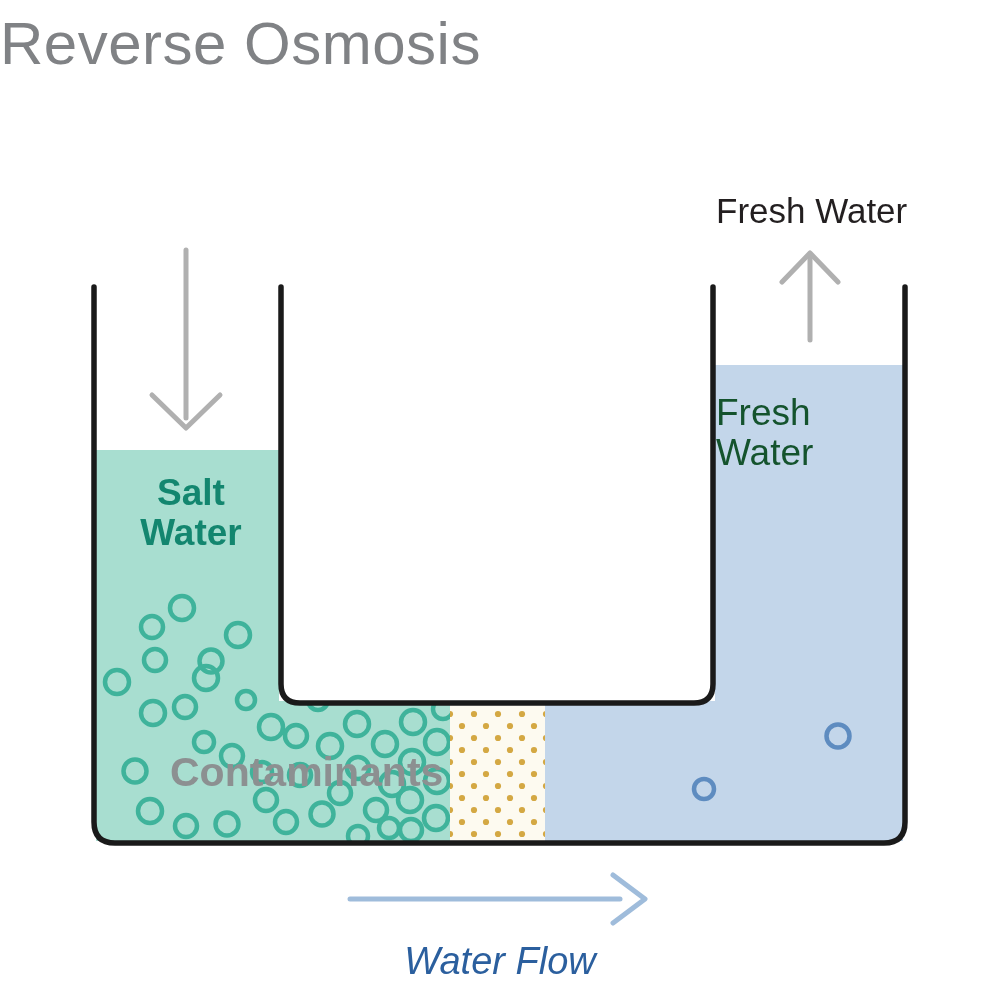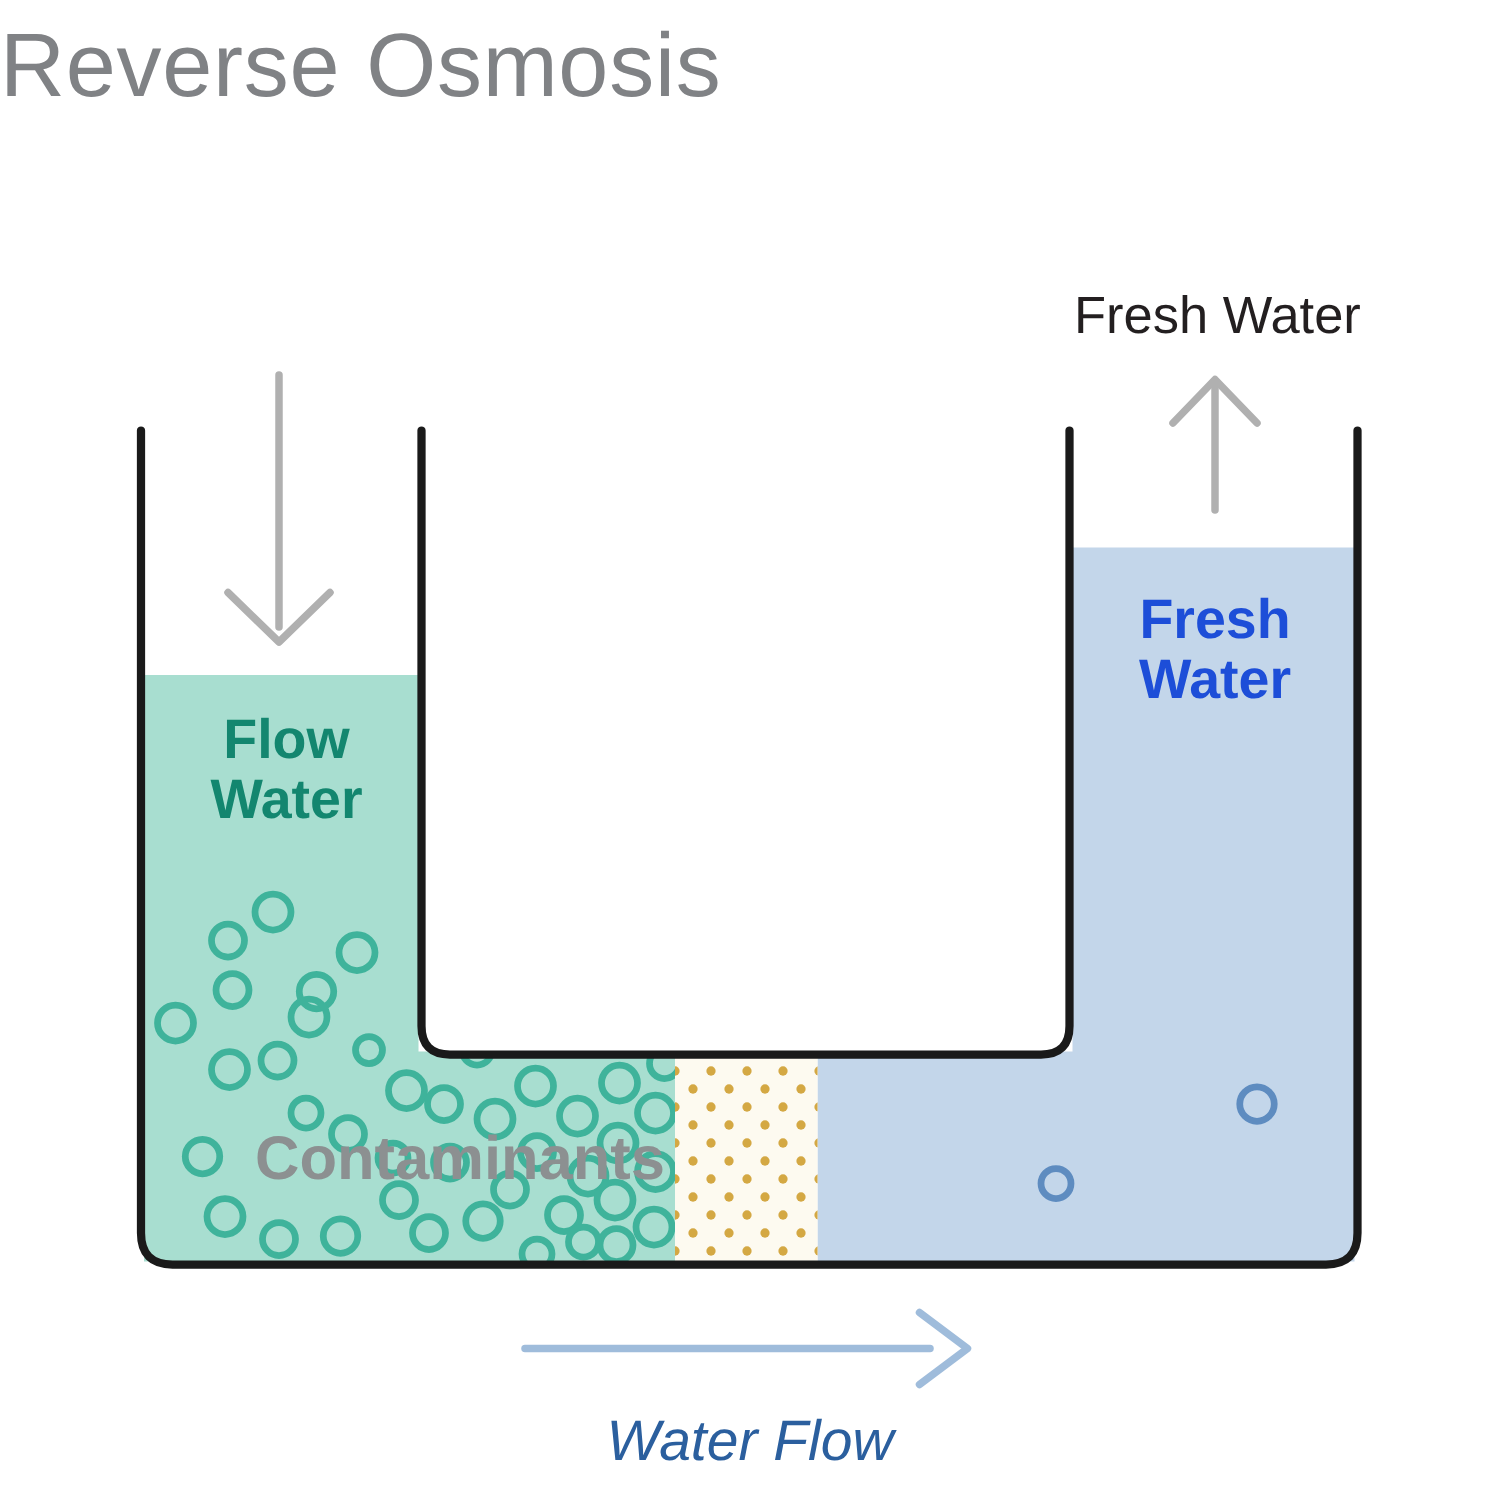--- a/index.html
+++ b/index.html
@@ -62,24 +62,23 @@
     width: 182px;
     text-align: center;
     font-size: 37px;
     color: #13866f;
     font-weight: bold;
   }
   #label-fresh-water {
     left: 716px;
     top: 393px;
     width: 188px;
-    text-align: center;
     font-size: 37px;
-    color: #1d4ed8;
-    font-weight: bold;
+    color: #14532d;
+    font-weight: normal;
   }
   #label-membrane {
     left: 290px;
     top: 583px;
     width: 420px;
     text-align: center;
     font-size: 34px;
     color: #d7a63a;
     font-weight: 400;
   }
@@ -209,21 +208,21 @@
       <line x1="350" y1="899" x2="620" y2="899"></line>
       <path d="M 613,875 L 645,899 L 613,923"></path>
     </g>
   </svg>
 
   <div class="txt" id="page-title">Reverse Osmosis</div>
 
 
   <div class="txt" id="label-pure-water">Fresh Water</div>
 
-  <div class="txt" id="label-salt-water">Flow
+  <div class="txt" id="label-salt-water">Salt
 Water</div>
 
   <div class="txt" id="label-fresh-water">Fresh
 Water</div>
 
 
   <div class="txt" id="label-contaminants">Contaminants</div>
 
   <div class="txt" id="label-water-flow">Water Flow</div>
 

